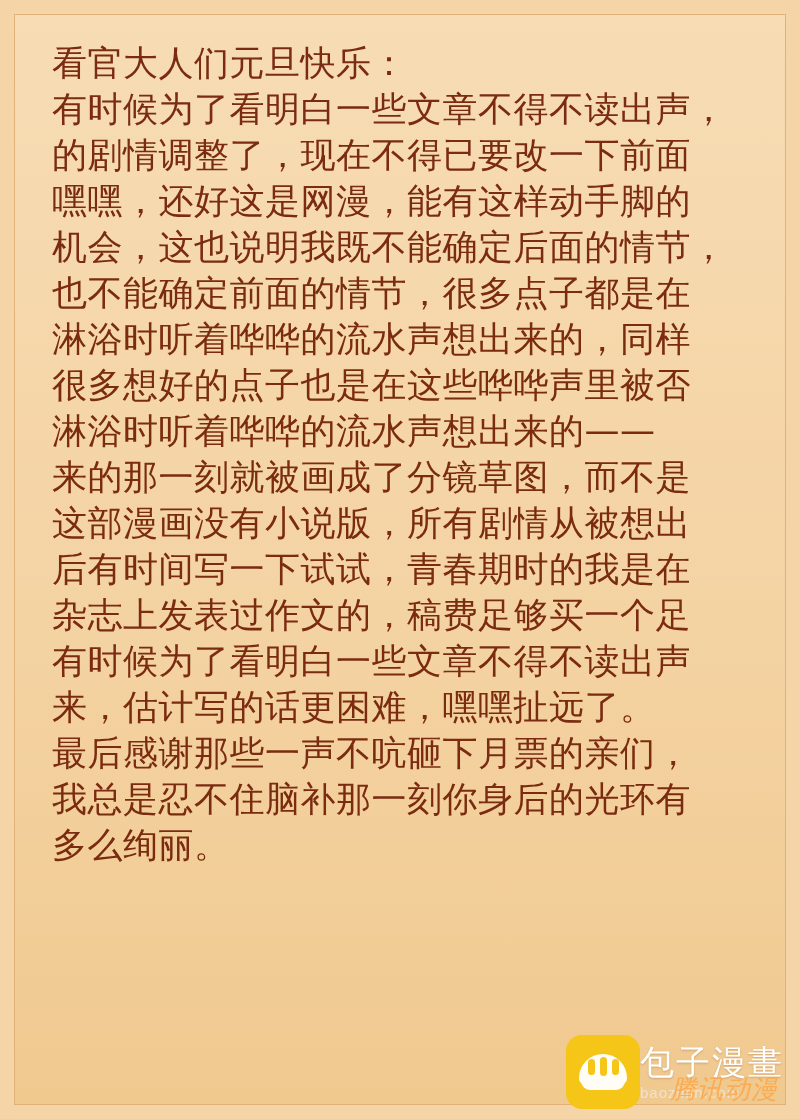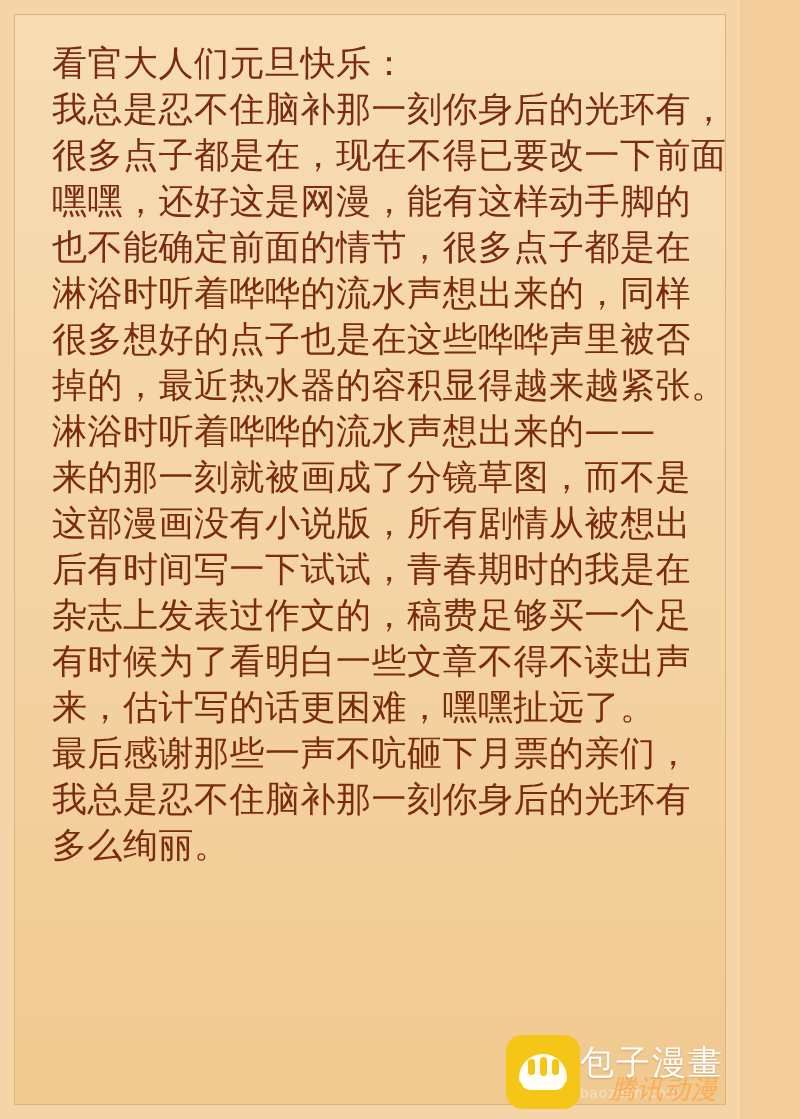--- a/index.html
+++ b/index.html
@@ -8,21 +8,21 @@
   }
   body {
     width: 800px;
     height: 1119px;
     background: #f2cc9a;
     font-family: "Liberation Sans", sans-serif;
     overflow: hidden;
   }
   .page {
     position: relative;
-    width: 740px;
+    width: 800px;
     height: 1119px;
     background: #f5d5a8;
     box-sizing: border-box;
     padding-left: 24px;
   }
   .inner-frame {
     position: absolute;
     left: 14px;
     top: 14px;
     right: 14px;
@@ -128,27 +128,27 @@
   }
 </style>
 </head>
 <body>
 
 <div class="page">
   <div class="inner-frame"></div>
 
   <div class="note-body">
     <div class="note-line">看官大人们元旦快乐：</div>
-    <div class="note-line">我总是忍不住脑补那一刻你身后的光环有，</div>
-    <div class="note-line">很多点子都是在，现在不得已要改一下前面</div>
+    <div class="note-line">有时候为了看明白一些文章不得不读出声，</div>
+    <div class="note-line">的剧情调整了，现在不得已要改一下前面</div>
     <div class="note-line">嘿嘿，还好这是网漫，能有这样动手脚的</div>
+    <div class="note-line">机会，这也说明我既不能确定后面的情节，</div>
     <div class="note-line">也不能确定前面的情节，很多点子都是在</div>
     <div class="note-line">淋浴时听着哗哗的流水声想出来的，同样</div>
     <div class="note-line">很多想好的点子也是在这些哗哗声里被否</div>
-    <div class="note-line">掉的，最近热水器的容积显得越来越紧张。</div>
     <div class="note-line">淋浴时听着哗哗的流水声想出来的——</div>
     <div class="note-line">来的那一刻就被画成了分镜草图，而不是</div>
     <div class="note-line">这部漫画没有小说版，所有剧情从被想出</div>
     <div class="note-line">后有时间写一下试试，青春期时的我是在</div>
     <div class="note-line">杂志上发表过作文的，稿费足够买一个足</div>
     <div class="note-line">有时候为了看明白一些文章不得不读出声</div>
     <div class="note-line">来，估计写的话更困难，嘿嘿扯远了。</div>
     <div class="note-line">最后感谢那些一声不吭砸下月票的亲们，</div>
     <div class="note-line">我总是忍不住脑补那一刻你身后的光环有</div>
     <div class="note-line">多么绚丽。</div>

